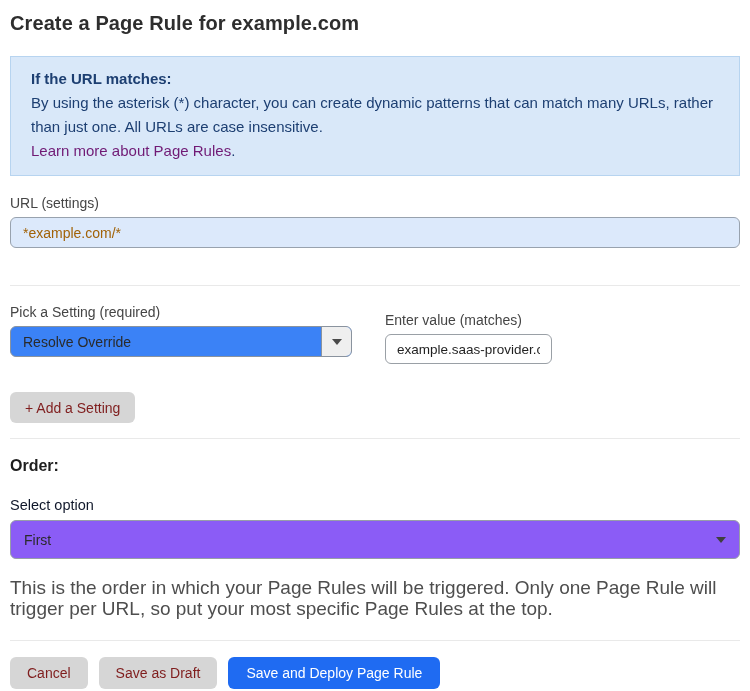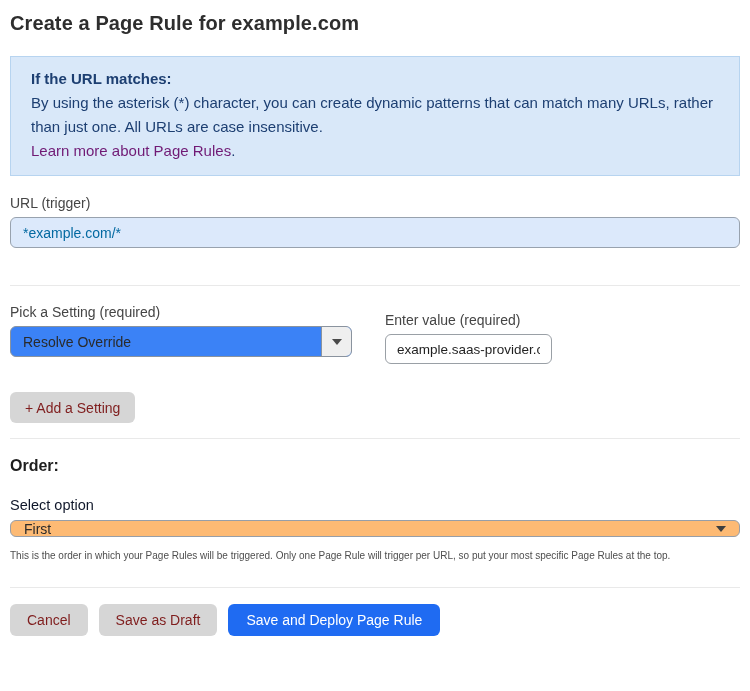--- a/index.html
+++ b/index.html
@@ -50,21 +50,21 @@
   .url-input {
     margin-top: 5px;
     width: 100%;
     height: 31px;
     background: #dce9fb;
     border: 1px solid #98a2ae;
     border-radius: 6px;
     padding: 0 12px;
     font-family: "Liberation Sans", sans-serif;
     font-size: 14px;
-    color: #0369a1;
+    color: #a16207;
     outline: none;
   }
 
   .divider {
     border: none;
     border-top: 1px solid #e9e9e9;
     height: 0;
   }
   .divider-1 { margin-top: 37px; }
   .divider-2 { margin-top: 15px; }
@@ -147,41 +147,41 @@
     cursor: pointer;
     white-space: nowrap;
   }
   .btn-gray { background: #d6d6d6; color: #7f1d1d; }
   .add-setting-btn { margin-top: 28px; padding: 0 15px; }
 
   
   .order-label { margin-top: 22px; font-size: 14.5px; color: #0f172a; }
   .order-select {
     margin-top: 6px;
-    height: 17px;
-    background: #fdba74;
+    height: 39px;
+    background: #8b5cf6;
     border: 1px solid #979ea8;
     border-radius: 6px;
     display: flex;
     align-items: center;
     padding: 0 13px;
     font-size: 14px;
     color: #2a2a2a;
     cursor: pointer;
   }
   .order-select .caret {
     margin-left: auto;
     border-left-width: 5px;
     border-right-width: 5px;
     border-top-width: 6px;
     border-top-color: #3f3f3f;
   }
   .order-help {
-    margin-top: 8px;
-    font-size: 10px;
+    margin-top: 18px;
+    font-size: 19px;
     line-height: 21px;
     color: #4e4e4e;
   }
 
   
   .footer {
     margin-top: 16px;
     display: flex;
     align-items: center;
     gap: 11px;
@@ -199,38 +199,38 @@
   <h1 class="page-title">Create a Page Rule for example.com</h1>
 
   <div class="info-box">
     <div class="info-box-heading">If the URL matches:</div>
     <div class="info-box-body">By using the asterisk (*) character, you can create dynamic patterns that can match many URLs, rather than just one. All URLs are case insensitive.</div>
     <div>
       <a class="info-link">Learn more about Page Rules</a><span class="info-link-suffix">.</span>
     </div>
   </div>
 
-  <div class="field-label url-label">URL (trigger)</div>
+  <div class="field-label url-label">URL (settings)</div>
   <input class="url-input" type="text" value="*example.com/*" style="">
 
   <hr class="divider divider-1">
 
 
   <div class="settings-row">
     <div class="setting-col">
       <div class="field-label">Pick a Setting (required)</div>
       <div class="dropdown">
         <div class="dropdown-value">Resolve Override</div>
         <div class="dropdown-arrow-seg">
           <span class="caret"></span>
         </div>
       </div>
     </div>
     <div class="value-col">
-      <div class="field-label">Enter value (required)</div>
+      <div class="field-label">Enter value (matches)</div>
       <input class="value-input" type="text" value="example.saas-provider.com" style="">
     </div>
   </div>
 
   <button class="btn btn-gray add-setting-btn">+ Add a Setting</button>
 
   <hr class="divider divider-2">
 
   <div class="section-heading order-heading">Order:</div>
 

